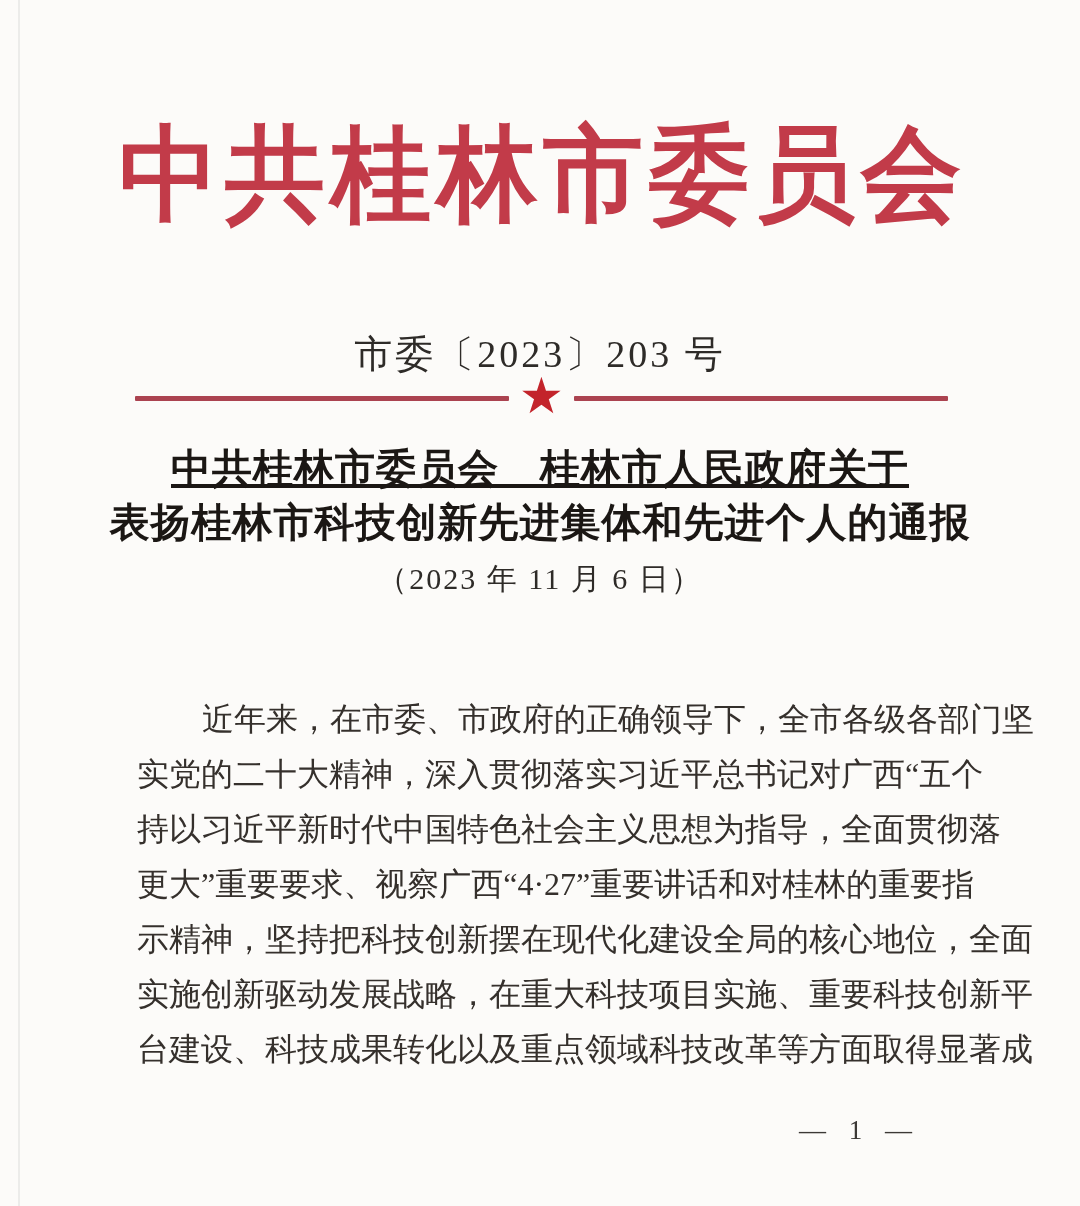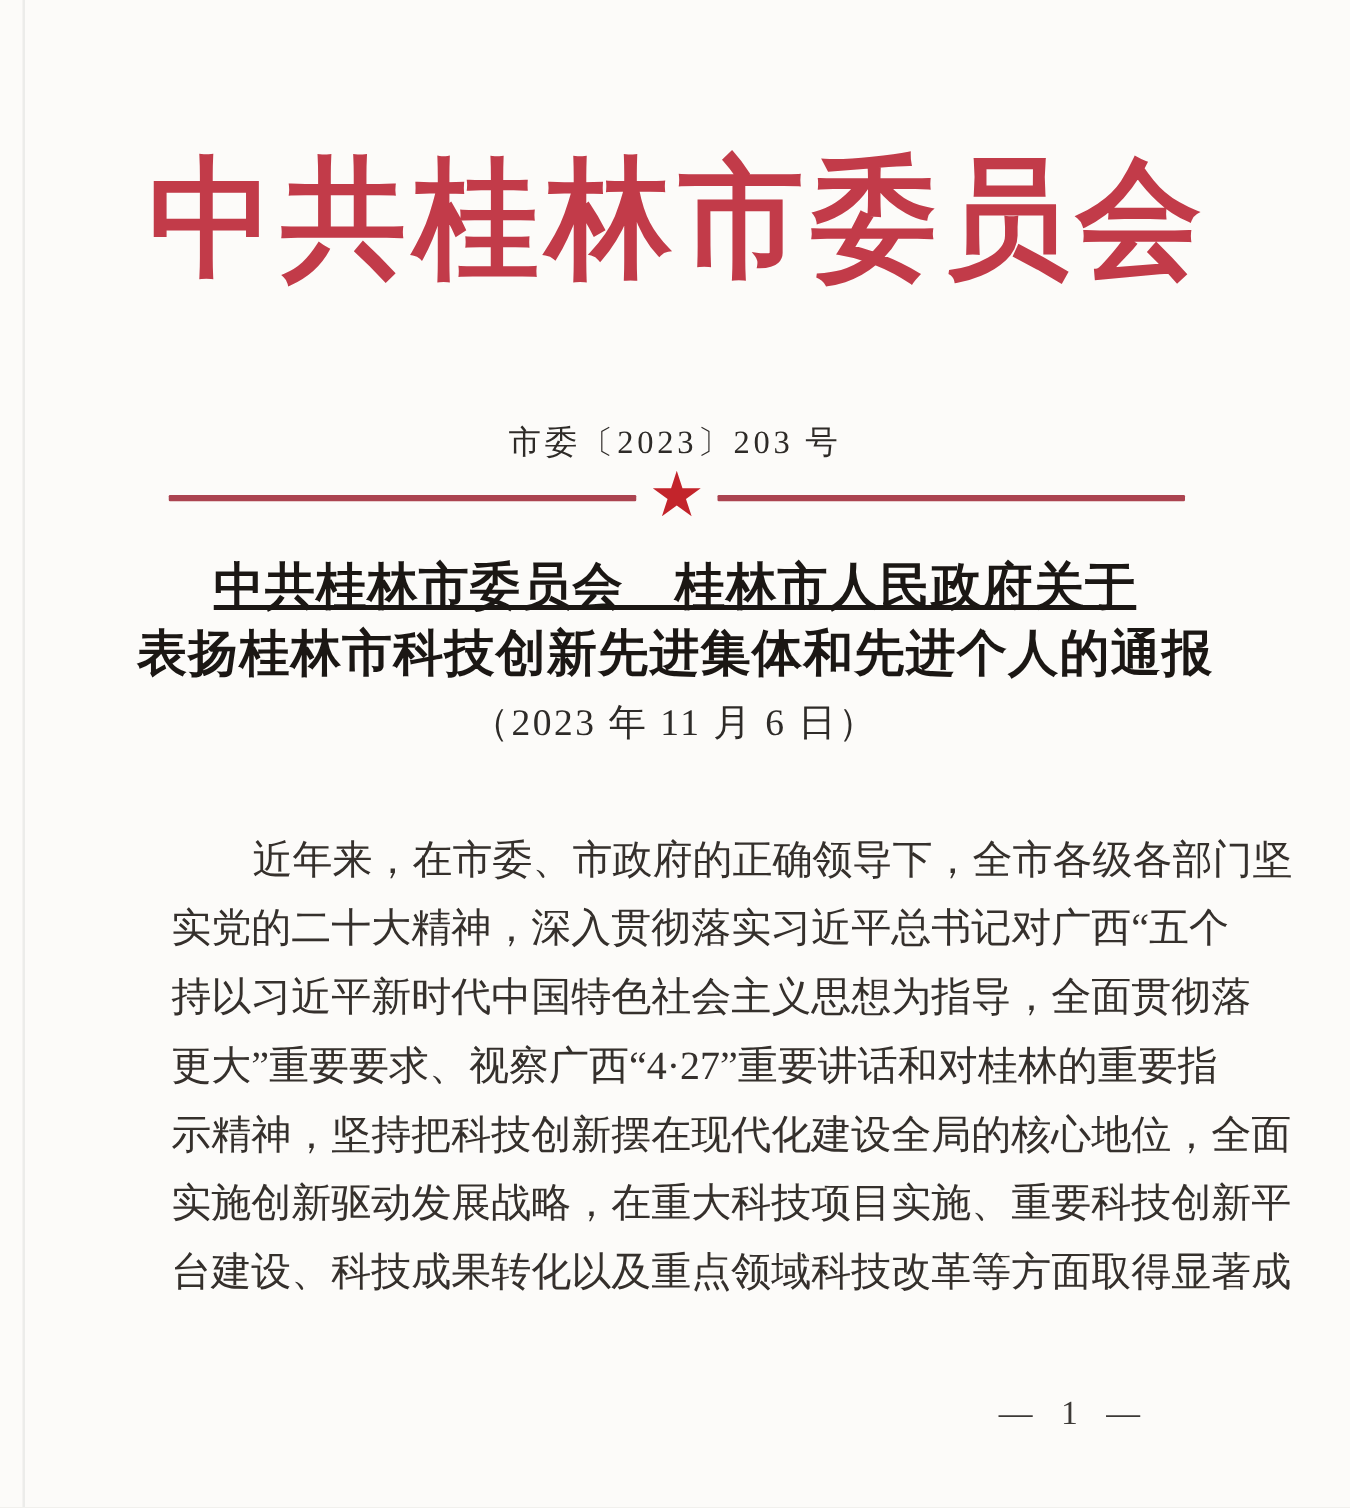--- a/index.html
+++ b/index.html
@@ -40,21 +40,21 @@
     text-indent: 6px; 
     transform: scaleY(1.04);
     white-space: nowrap;
   }
   .doc-number {
     position: absolute;
     top: 332px;
     left: 0;
     width: 100%;
     text-align: center;
-    font-size: 26px;
+    font-size: 38px;
     line-height: 44px;
     color: #2e2b28;
     letter-spacing: 3px;
     white-space: nowrap;
   }
   .red-rule {
     position: absolute;
     top: 374px;
     left: 135px;
     width: 813px;
@@ -105,21 +105,21 @@
     width: 100%;
     text-align: center;
     font-size: 30px;
     line-height: 46px;
     color: #2e2b28;
     letter-spacing: 2px;
     white-space: nowrap;
   }
   .body-block {
     position: absolute;
-    top: 660px;
+    top: 692px;
     left: 137px;
     width: 812px;
     font-family: Liberation Serif, serif;
   }
   .body-line {
     height: 55px;
     line-height: 55px;
     font-size: 32px;
     color: #35302c;
     text-align: justify;

